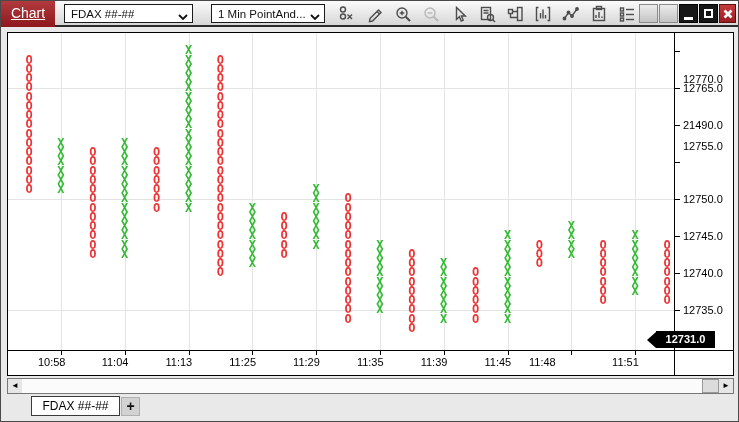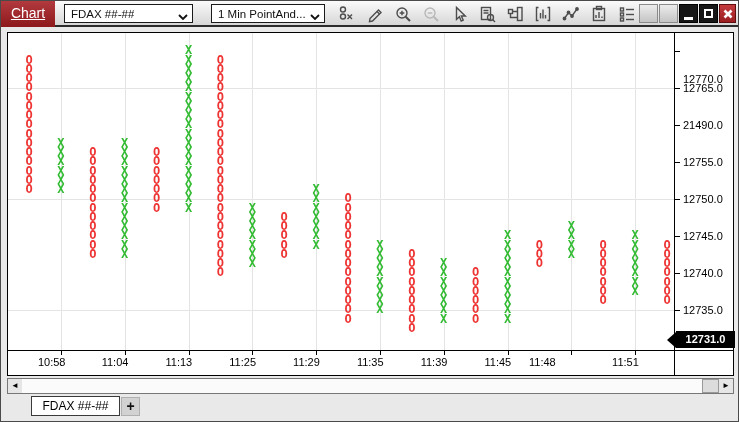--- a/index.html
+++ b/index.html
@@ -35,21 +35,21 @@
   .y-axis-line{position:absolute;left:666px;top:0;width:1px;height:342px;background:#000;}
   .x-axis-line{position:absolute;left:0;top:317px;width:725px;height:1px;background:#000;}
   .pnf-col{position:absolute;width:12px;text-align:center;font-family:"DejaVu Sans Mono",monospace;
            font-weight:bold;font-size:12px;}
   .pnf-box{height:9.25px;line-height:9.4px;}
   .ylabel{position:absolute;left:675px;font-size:11px;color:#000;white-space:nowrap;}
   .ytick{position:absolute;left:667px;width:5px;height:1px;background:#000;}
   .xlabel{position:absolute;top:323px;width:46px;font-size:11px;color:#000;}
   .xtick{position:absolute;top:318px;width:1px;height:4px;background:#000;}
   .copyright{position:absolute;left:7px;top:292px;font-size:11.5px;color:#1a1a1a;}
-  .price-tag{position:absolute;left:659px;display:flex;height:17px;align-items:center;}
+  .price-tag{position:absolute;left:639px;display:flex;height:17px;align-items:center;}
   .price-tag .tri{width:0;height:0;border-top:8.5px solid transparent;border-bottom:8.5px solid transparent;
                   border-right:9px solid #000;}
   .price-tag .body{width:59px;background:#000;color:#fff;font-size:11px;font-weight:bold;
                    line-height:17px;text-align:center;}
   
   .hscroll{position:absolute;left:6px;top:377px;width:727px;height:16px;background:#fbfbfb;border:1px solid #777;}
   .scroll-btn{position:absolute;top:0;width:14px;height:14px;background:#e6e6e6;font-size:8px;
               line-height:14px;text-align:center;color:#000;}
   .scroll-btn.left{left:0;}
   .scroll-btn.right{right:0;}
@@ -445,21 +445,21 @@
     <div class="y-axis-line"></div>
     <div class="x-axis-line"></div>
     <div id="yaxis-layer">
         <div class="ytick" style="top: 18px;"></div>
         <div class="ylabel" style="top: 12px; margin-top: 28px;">12770.0</div>
         <div class="ytick" style="top: 55px;"></div>
         <div class="ylabel" style="top: 49px;">12765.0</div>
         <div class="ytick" style="top: 92px;"></div>
         <div class="ylabel" style="top: 86px;">21490.0</div>
         <div class="ytick" style="top: 129px;"></div>
-        <div class="ylabel" style="top: 123px; text-align: right;">12755.0</div>
+        <div class="ylabel" style="top: 107px; text-align: right;">12755.0</div>
         <div class="ytick" style="top: 166px;"></div>
         <div class="ylabel" style="top: 160px;">12750.0</div>
         <div class="ytick" style="top: 203px;"></div>
         <div class="ylabel" style="top: 197px;">12745.0</div>
         <div class="ytick" style="top: 240px;"></div>
         <div class="ylabel" style="top: 234px;">12740.0</div>
         <div class="ytick" style="top: 277px;"></div>
         <div class="ylabel" style="top: 271px;">12735.0</div>
       </div>
     <div id="xaxis-layer">

